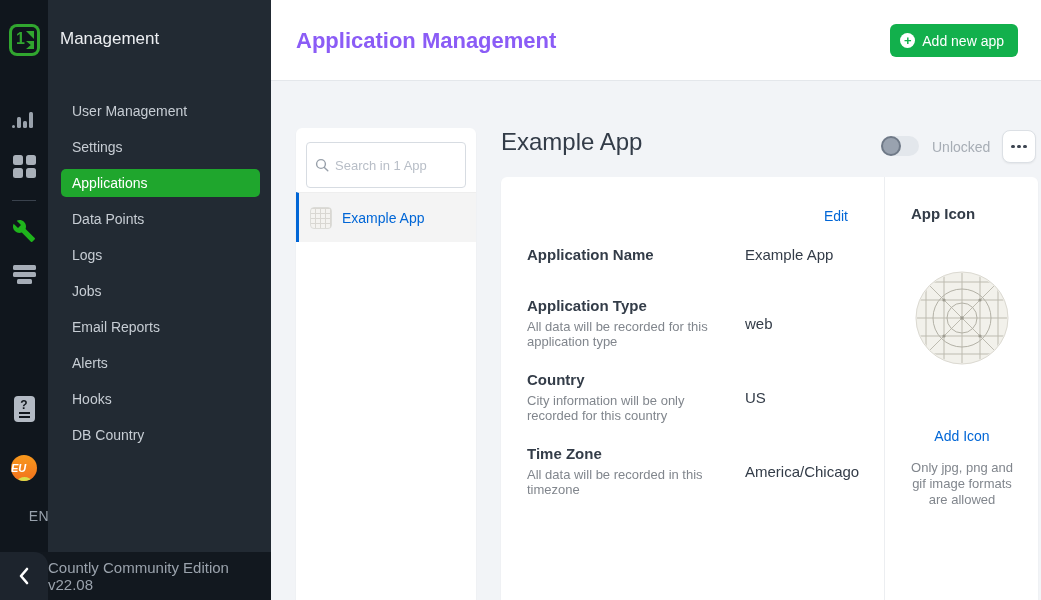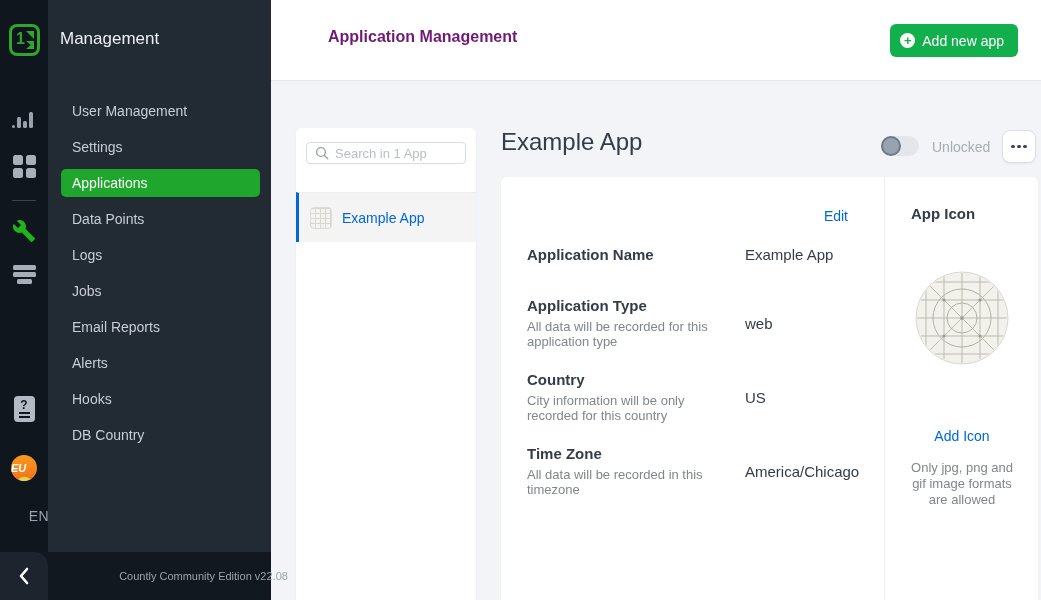--- a/index.html
+++ b/index.html
@@ -35,32 +35,32 @@
 
   
   .sidebar { position:absolute; left:48px; top:0; width:223px; height:600px; background:#222A33; z-index:2; }
   .sb-title { position:absolute; left:12px; top:29px; color:#EDEFF2; font-size:17px; font-weight:500; }
   .sb-menu { position:absolute; left:0; top:93px; width:223px; }
   .sb-item { height:36px; display:flex; align-items:center; padding-left:24px; color:#C7CDD4; font-size:14px; cursor:pointer; }
   .sb-item.active { background:#1FA62D; color:#fff; margin:4px 11px 4px 13px; height:28px; border-radius:5px; padding-left:11px; }
   
   .sb-footer { position:absolute; left:0; top:552px; width:271px; height:48px; background:#12181F; z-index:4; }
   .collapse { position:absolute; left:0; top:0; width:48px; height:48px; background:#1D242D; border-radius:0 14px 0 0; display:flex; align-items:center; justify-content:center; cursor:pointer; }
-  .footer-text { position:absolute; left:48px; top:0; width:223px; height:48px; display:flex; align-items:center; justify-content:center; color:#9AA2AC; font-size:11px;margin-left:44px; }
+  .footer-text { position:absolute; left:48px; top:0; width:223px; height:48px; display:flex; align-items:center; justify-content:center; color:#9AA2AC; font-size:15px; }
 
   
   .main { position:absolute; left:271px; top:0; width:770px; height:600px; }
   .main-header { position:absolute; left:0; top:0; width:770px; height:81px; background:#fff; border-bottom:1px solid #E4E7EB; }
-  .page-title { position:absolute; left:25px; top:28px; font-size:16px; font-weight:600; color:#701a75;margin-left:32px; }
+  .page-title { position:absolute; left:25px; top:28px; font-size:22px; font-weight:600; color:#8b5cf6; }
   .add-btn { position:absolute; right:23px; top:24px; height:33px; background:#12B04C; color:#fff; border:none; border-radius:6px; font-size:14px; font-family:inherit; padding:0 14px 0 10px; display:flex; align-items:center; gap:7px; cursor:pointer; }
   .plus-circ { width:15px; height:15px; border-radius:50%; background:#fff; color:#12B04C; font-size:13px; font-weight:bold; line-height:15px; text-align:center; }
 
   
   .list-card { position:absolute; left:25px; top:128px; width:180px; height:472px; background:#fff; border-radius:6px 6px 0 0; box-shadow:0 1px 2px rgba(0,0,0,.05); }
-  .search-box { position:absolute; left:10px; top:14px; width:160px; height:22px; border:1px solid #D7DCE2; border-radius:4px; background:#fff; display:flex; align-items:center; padding:0 8px; gap:6px; }
+  .search-box { position:absolute; left:10px; top:14px; width:160px; height:46px; border:1px solid #D7DCE2; border-radius:4px; background:#fff; display:flex; align-items:center; padding:0 8px; gap:6px; }
   .search-box input { border:none; outline:none; width:115px; font-size:13px; font-family:inherit; color:#333C48; }
   .search-box input::placeholder { color:#B8BEC7; }
   .app-row { position:absolute; left:0; top:64px; width:180px; height:50px; background:#F4F4F4; border-top:1px solid #EEEEEE; border-left:3px solid #0166D6; display:flex; align-items:center; padding-left:11px; gap:10px; cursor:pointer; }
   .mini-app-icon { width:22px; height:22px; border:1px solid #DCDCD8; border-radius:4px; background-color:#F4F3F0;
     background-image:repeating-linear-gradient(0deg, transparent 0 4px, #D9D7D2 4px 5px), repeating-linear-gradient(90deg, transparent 0 4px, #D9D7D2 4px 5px); }
   .app-row-name { color:#0166D6; font-size:14px; font-weight:500; }
 
   
   .detail-title { position:absolute; left:230px; top:128px; font-size:24px; font-weight:500; color:#333C48; }
   .toggle { position:absolute; left:610px; top:136px; width:38px; height:20px; background:#E3E7EC; border-radius:10px; cursor:pointer; }

